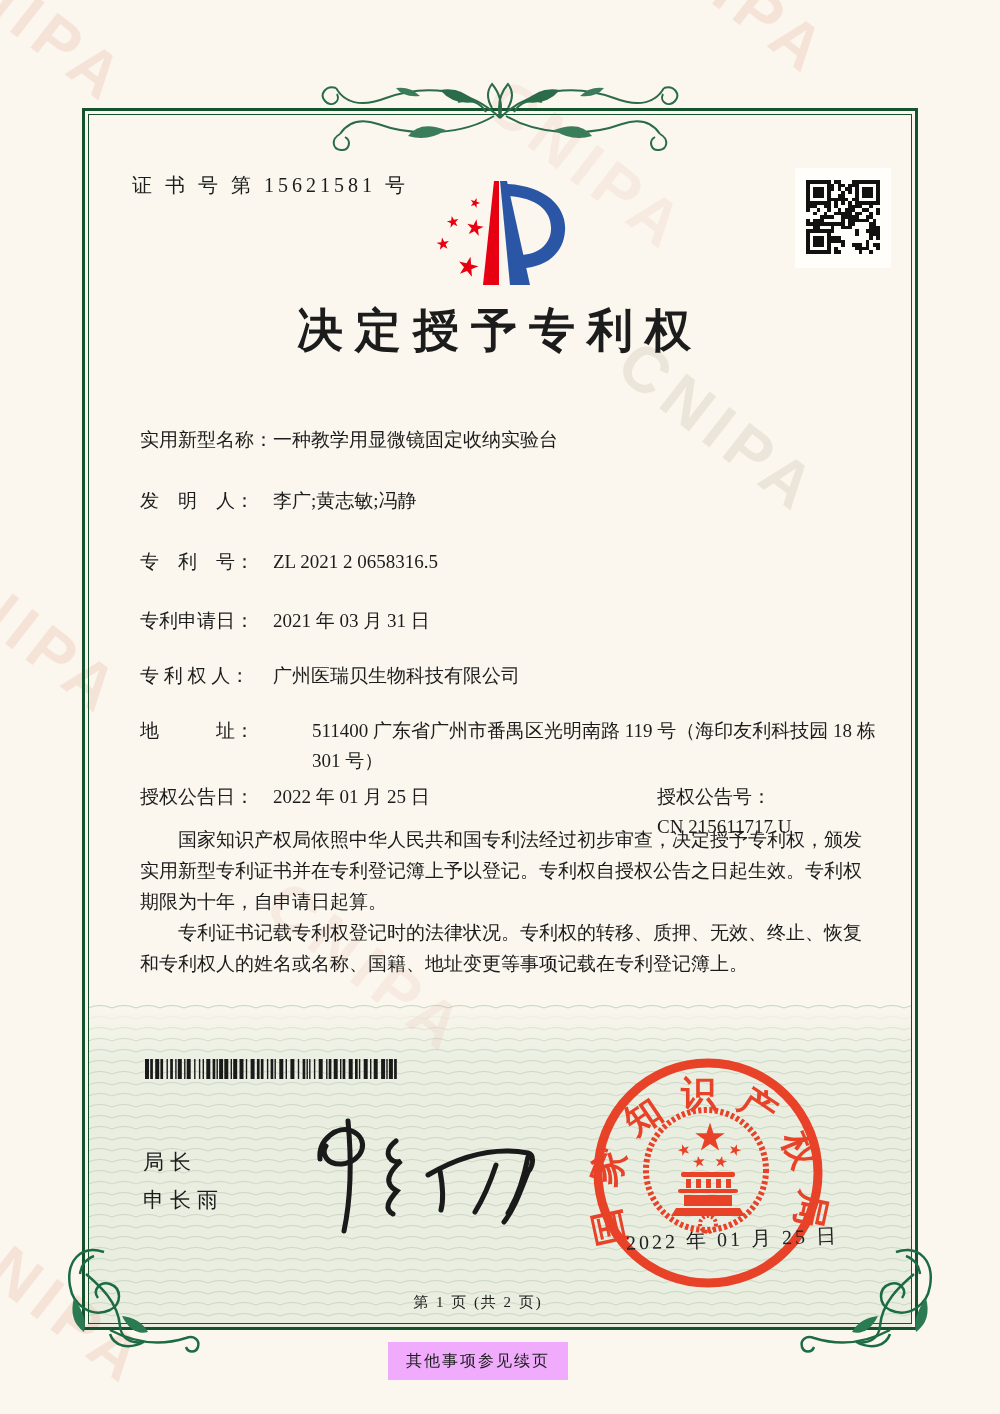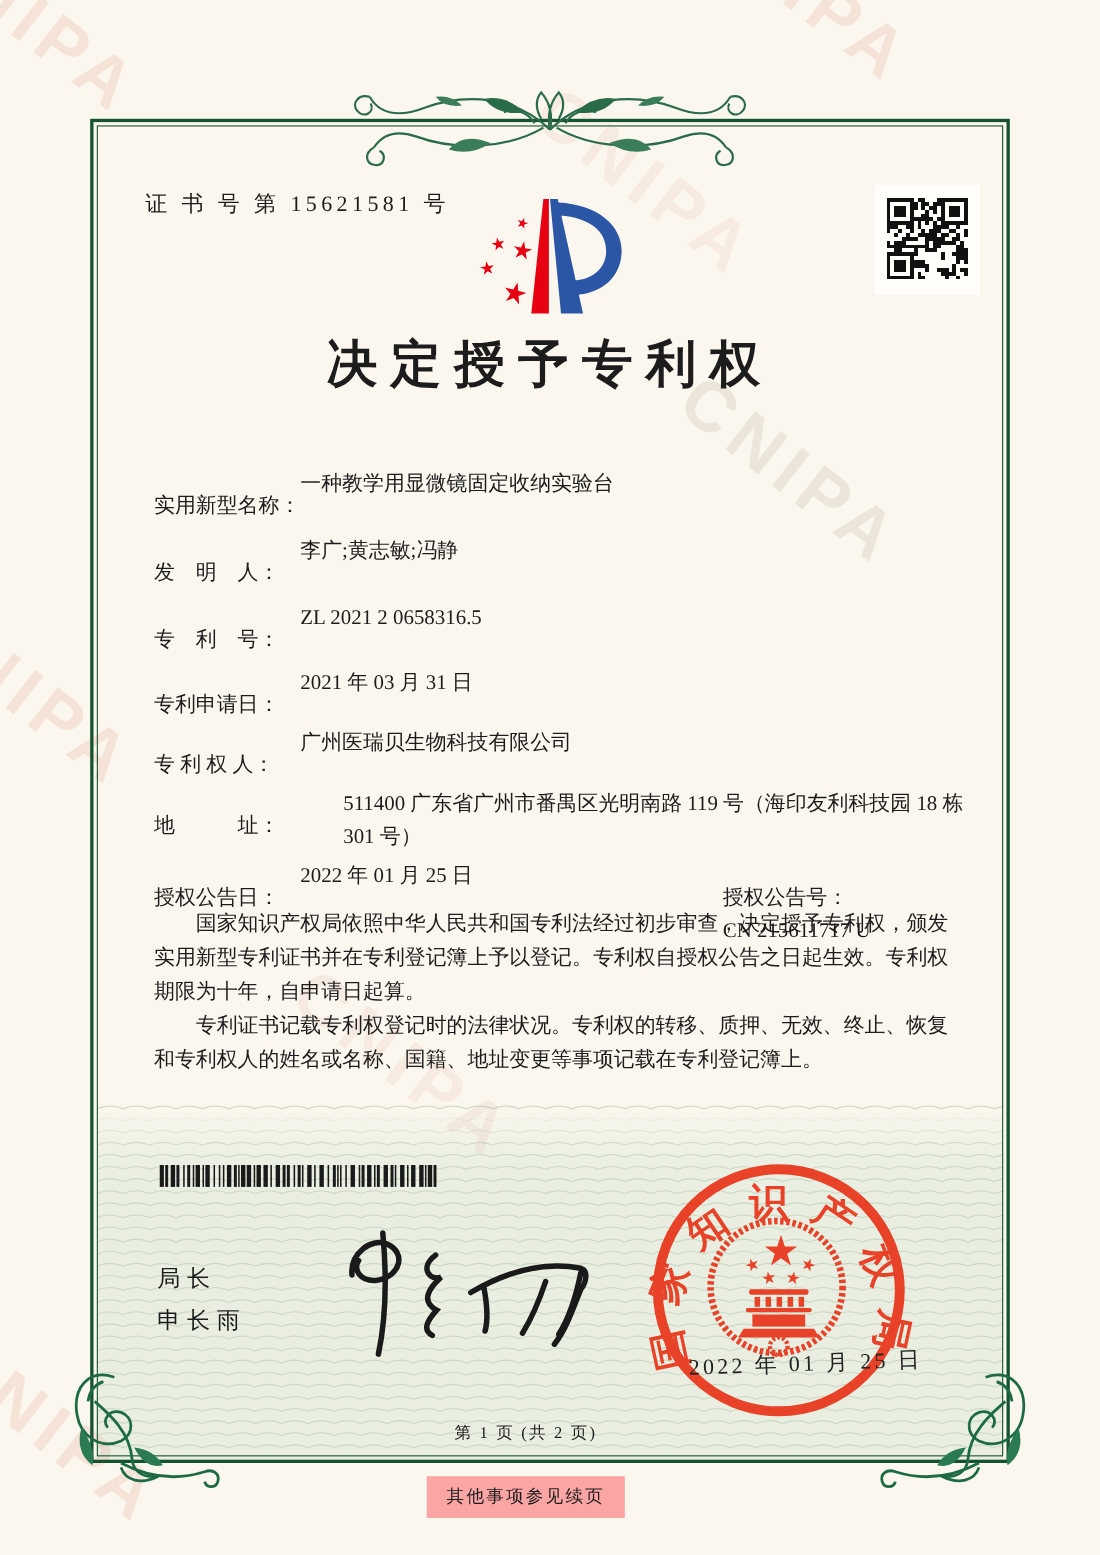--- a/index.html
+++ b/index.html
@@ -22,41 +22,41 @@
   .flourish{position:absolute;z-index:3;pointer-events:none;}
   
   .cert-no{position:absolute;left:132px;top:172px;font-size:20px;letter-spacing:4px;z-index:4;}
   .qr-box{position:absolute;left:795px;top:168px;width:96px;height:100px;background:#fffefb;z-index:4;}
   .qr-box svg{position:absolute;left:11px;top:12px;}
   .logo{position:absolute;left:425px;top:170px;z-index:4;}
   .title{position:absolute;left:0;width:1000px;top:300px;text-align:center;font-size:46px;font-weight:bold;
          letter-spacing:12px;z-index:4;}
   
   .row{position:absolute;left:140px;font-size:19px;z-index:4;line-height:30px;}
-  .flabel{display:inline-block;width:133px;vertical-align:top;white-space:pre;margin-top:20px;}
+  .flabel{display:inline-block;width:133px;vertical-align:top;white-space:pre;}
   .fvalue{display:inline-block;vertical-align:top;font-family:Liberation Serif, serif;}
   .fvalue.wide{width:582px;margin-left:39px;}
   .row2nd{position:absolute;left:517px;top:0;}
   
   .bodytext{position:absolute;left:140px;top:824px;width:722px;font-size:19px;line-height:31px;z-index:4;
             text-align:justify;}
   .bodytext p{margin:0;text-indent:2em;}
   
   .barcode{position:absolute;left:145px;top:1059px;z-index:4;}
   .director-title{position:absolute;left:143px;top:1148px;font-size:21px;letter-spacing:6px;z-index:4;}
   .director-name{position:absolute;left:143px;top:1186px;font-size:21px;letter-spacing:6px;z-index:4;}
   .signature{position:absolute;left:300px;top:1113px;z-index:4;}
   .seal{position:absolute;left:583px;top:1048px;z-index:3;opacity:.95;}
   .seal-date{position:absolute;left:626px;top:1226px;font-size:20px;letter-spacing:3px;color:#222;
              transform:rotate(-2deg);z-index:5;}
   
   .page-info{position:absolute;left:0;width:956px;top:1293px;text-align:center;font-size:15px;
              letter-spacing:2px;z-index:4;}
   .footer-note{position:absolute;left:388px;top:1342px;width:180px;height:38px;line-height:38px;
-               text-align:center;background:#fca5a5;font-size:16px;letter-spacing:2px;z-index:4;}
+               text-align:center;background:#f0abfc;font-size:16px;letter-spacing:2px;z-index:4;}
 </style>
 </head>
 <body>
 
 <div class="page">
 
   <div class="lower">
     <svg id="waves" width="824" height="326" viewBox="0 0 824 326">
         <path id="wv" d="M0,6 q12,-5 24,0 q12,-5 24,0 q12,-5 24,0 q12,-5 24,0 q12,-5 24,0 q12,-5 24,0 q12,-5 24,0 q12,-5 24,0 q12,-5 24,0 q12,-5 24,0 q12,-5 24,0 q12,-5 24,0 q12,-5 24,0 q12,-5 24,0 q12,-5 24,0 q12,-5 24,0 q12,-5 24,0 q12,-5 24,0 q12,-5 24,0 q12,-5 24,0 q12,-5 24,0 q12,-5 24,0 q12,-5 24,0 q12,-5 24,0 q12,-5 24,0 q12,-5 24,0 q12,-5 24,0 q12,-5 24,0 q12,-5 24,0 q12,-5 24,0 q12,-5 24,0 q12,-5 24,0 q12,-5 24,0 q12,-5 24,0 q12,-5 24,0" fill="none" stroke="#c7d6c0" stroke-width="1"></path>
         <use href="#wv" y="11" opacity="0.25"></use>

